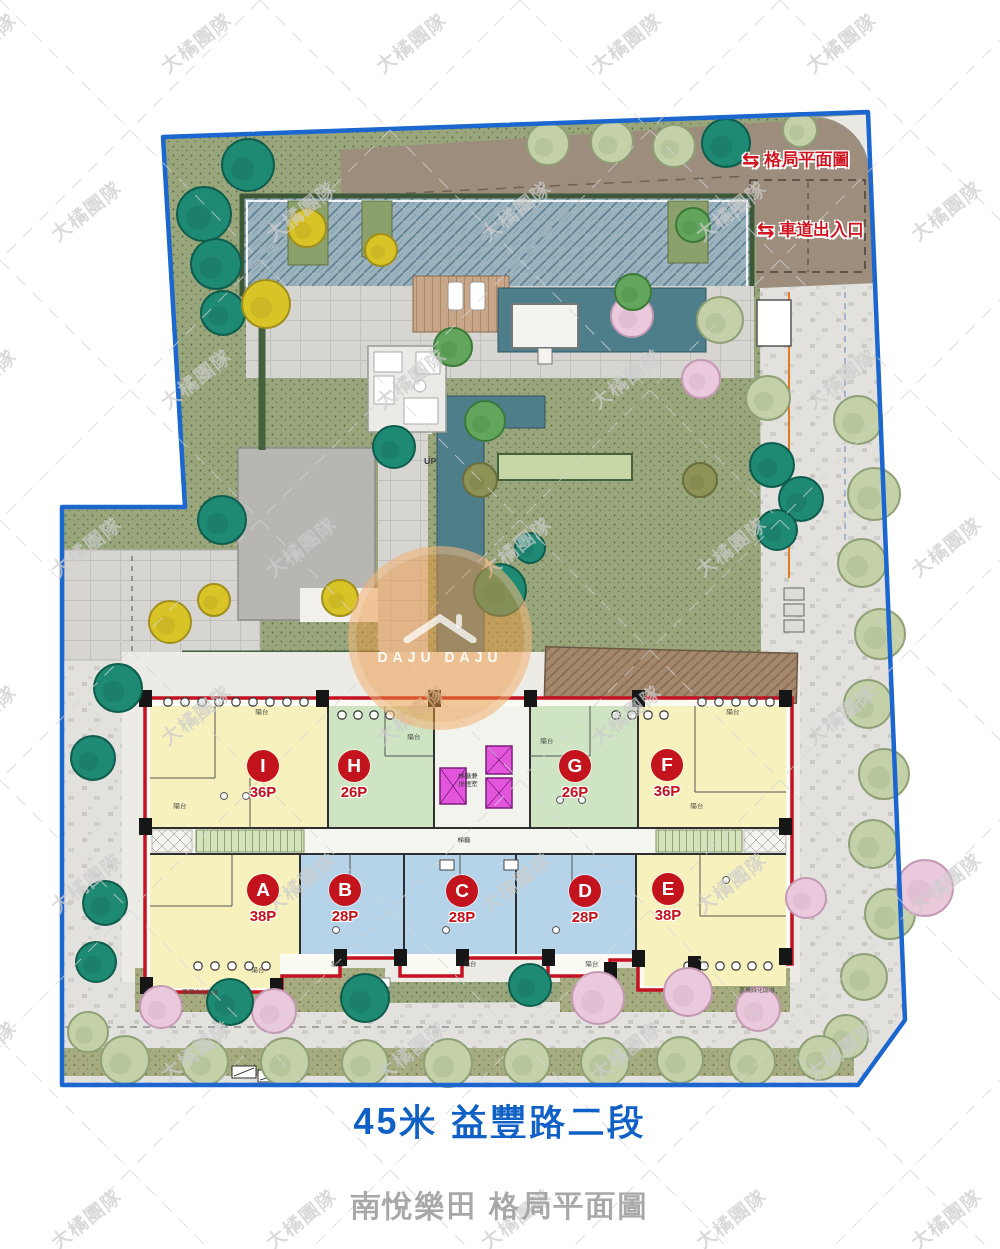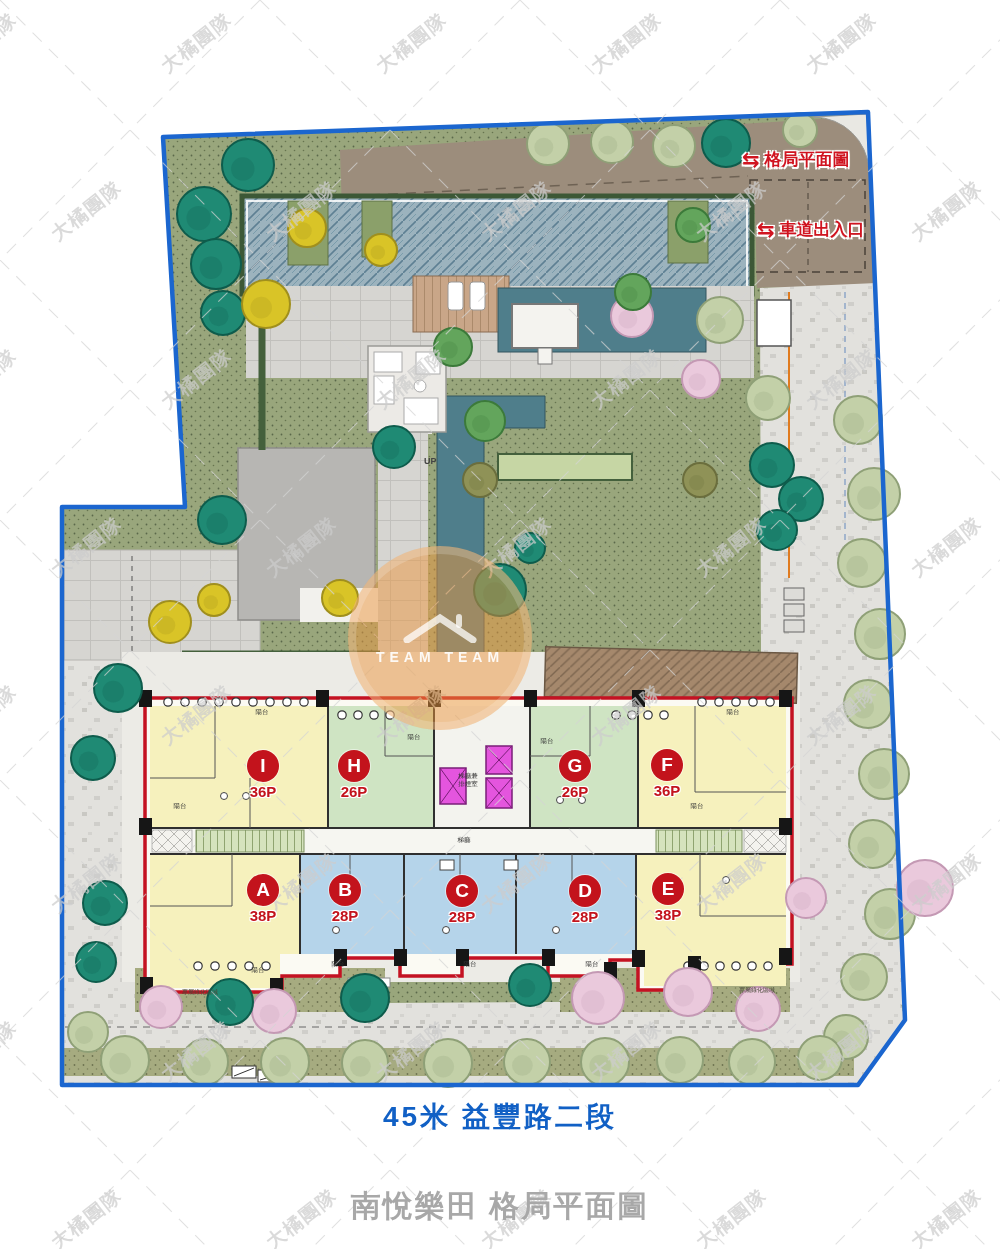--- a/index.html
+++ b/index.html
@@ -37,21 +37,21 @@
   .entrance .arrow-icon{font-size:21px;line-height:1;font-weight:bold;}
   #street-right{
     position:absolute;left:912px;top:478px;width:52px;text-align:center;
     color:#1160c5;font-weight:bold;line-height:1.06;
   }
   #street-right .num{font-size:30px;display:block;}
   #street-right .ch{font-size:33px;display:block;}
   #street-right .gap{display:block;height:13px;}
   #street-bottom{
     position:absolute;left:0;top:1098px;width:1000px;text-align:center;
-    color:#1160c5;font-weight:bold;font-size:28px;letter-spacing:3px;
+    color:#1160c5;font-weight:bold;font-size:36px;letter-spacing:3px;
   }
   #caption{
     position:absolute;left:0;top:1186px;width:1000px;text-align:center;
     color:#a8a8a8;font-weight:bold;font-size:30px;letter-spacing:2px;
   }
   .unit-label{position:absolute;width:64px;display:flex;flex-direction:column;align-items:center;}
   .ucircle{
     width:32px;height:32px;border-radius:50%;background:#c3131c;color:#fff;
     font-size:19px;font-weight:bold;display:flex;align-items:center;justify-content:center;
     box-shadow:0 0 0 1px rgba(255,255,255,.5);
@@ -629,21 +629,21 @@
     <span class="wm-text" style="left: 475px; top: 1206px;">大橘團隊</span>
     <span class="wm-text" style="left: 690px; top: 1206px;">大橘團隊</span>
     <span class="wm-text" style="left: 905px; top: 1206px;">大橘團隊</span>
   </div>
 
 <div id="logo-watermark">
   <svg class="logo-roof" width="78" height="32" viewBox="0 0 78 32">
     <path d="M6,29 L39,7 L72,29" fill="none" stroke="rgba(255,255,255,.75)" stroke-width="7" stroke-linecap="round"></path>
     <path d="M58,14 L58,6" stroke="rgba(255,255,255,.75)" stroke-width="6" stroke-linecap="round"></path>
   </svg>
-  <div class="logo-sub">TEAM TEAM</div>
+  <div class="logo-sub">DAJU DAJU</div>
 </div>
 
 <div id="labels-layer">
 
   <div class="entrance outline-white" style="left:742px;top:148px;">
     <span class="arrow-icon">⇆</span>
     <span>格局平面圖</span>
   </div>
 
   <div class="entrance outline-white" style="left:757px;top:218px;">

